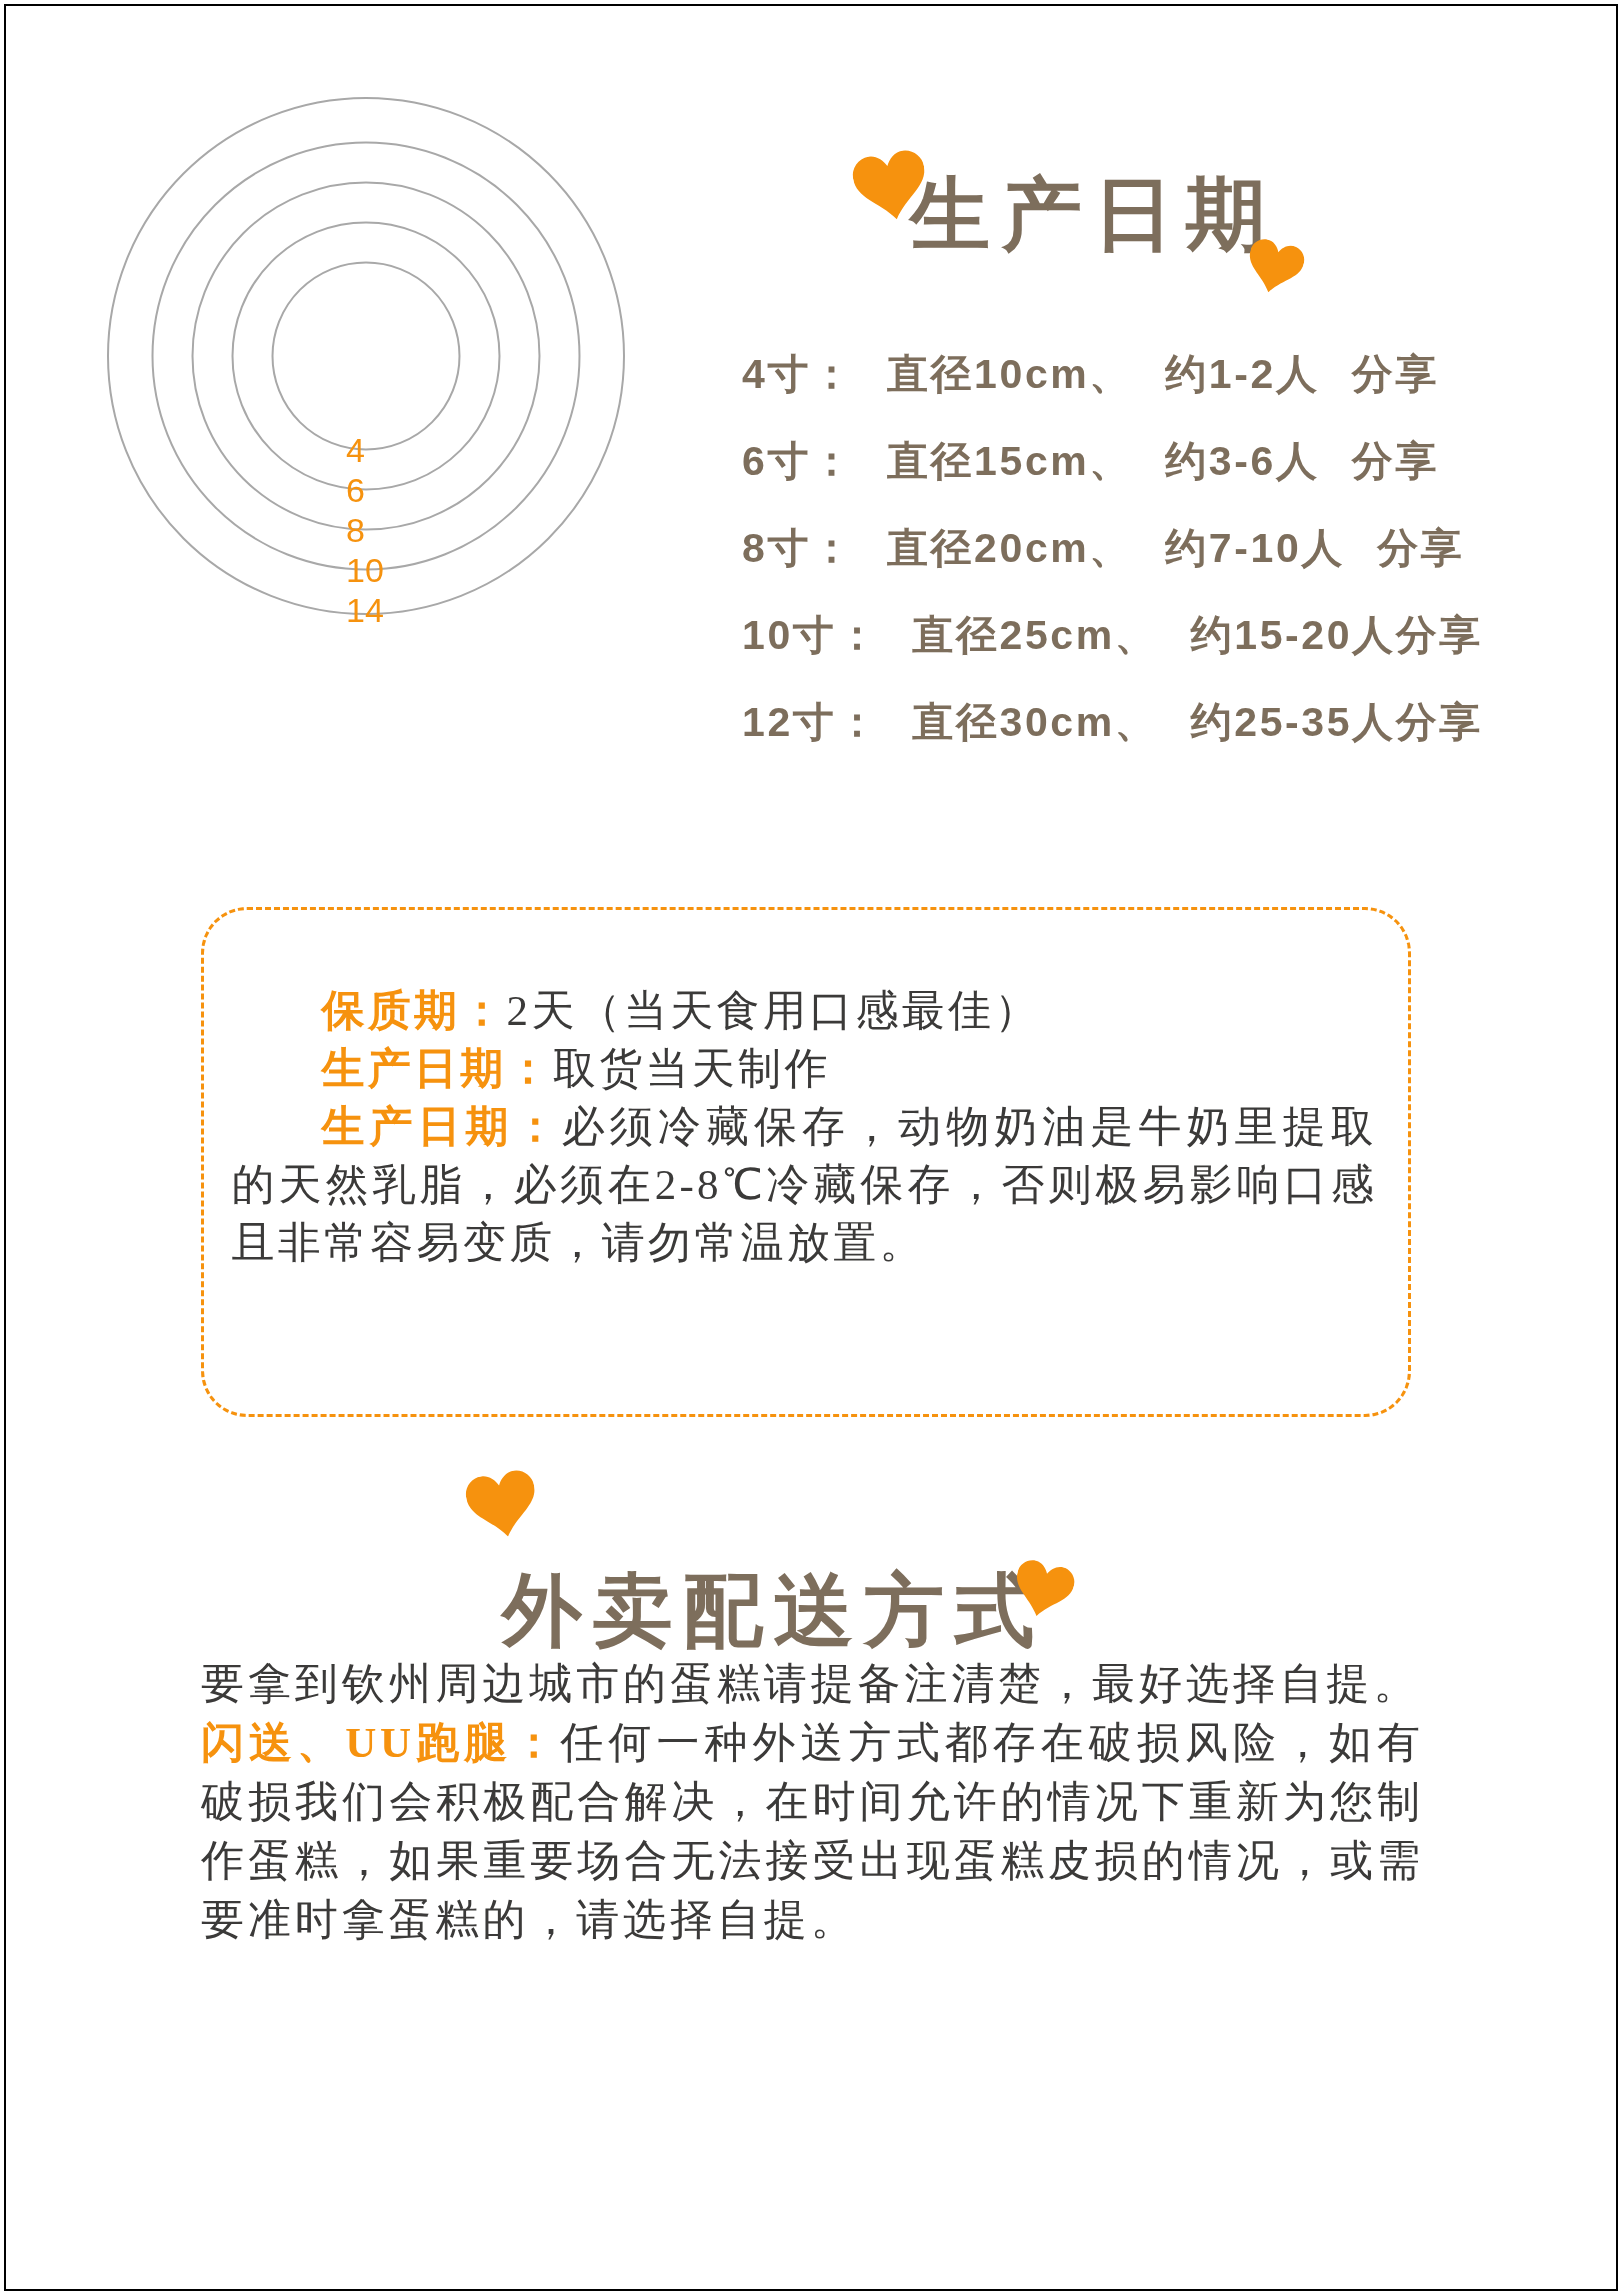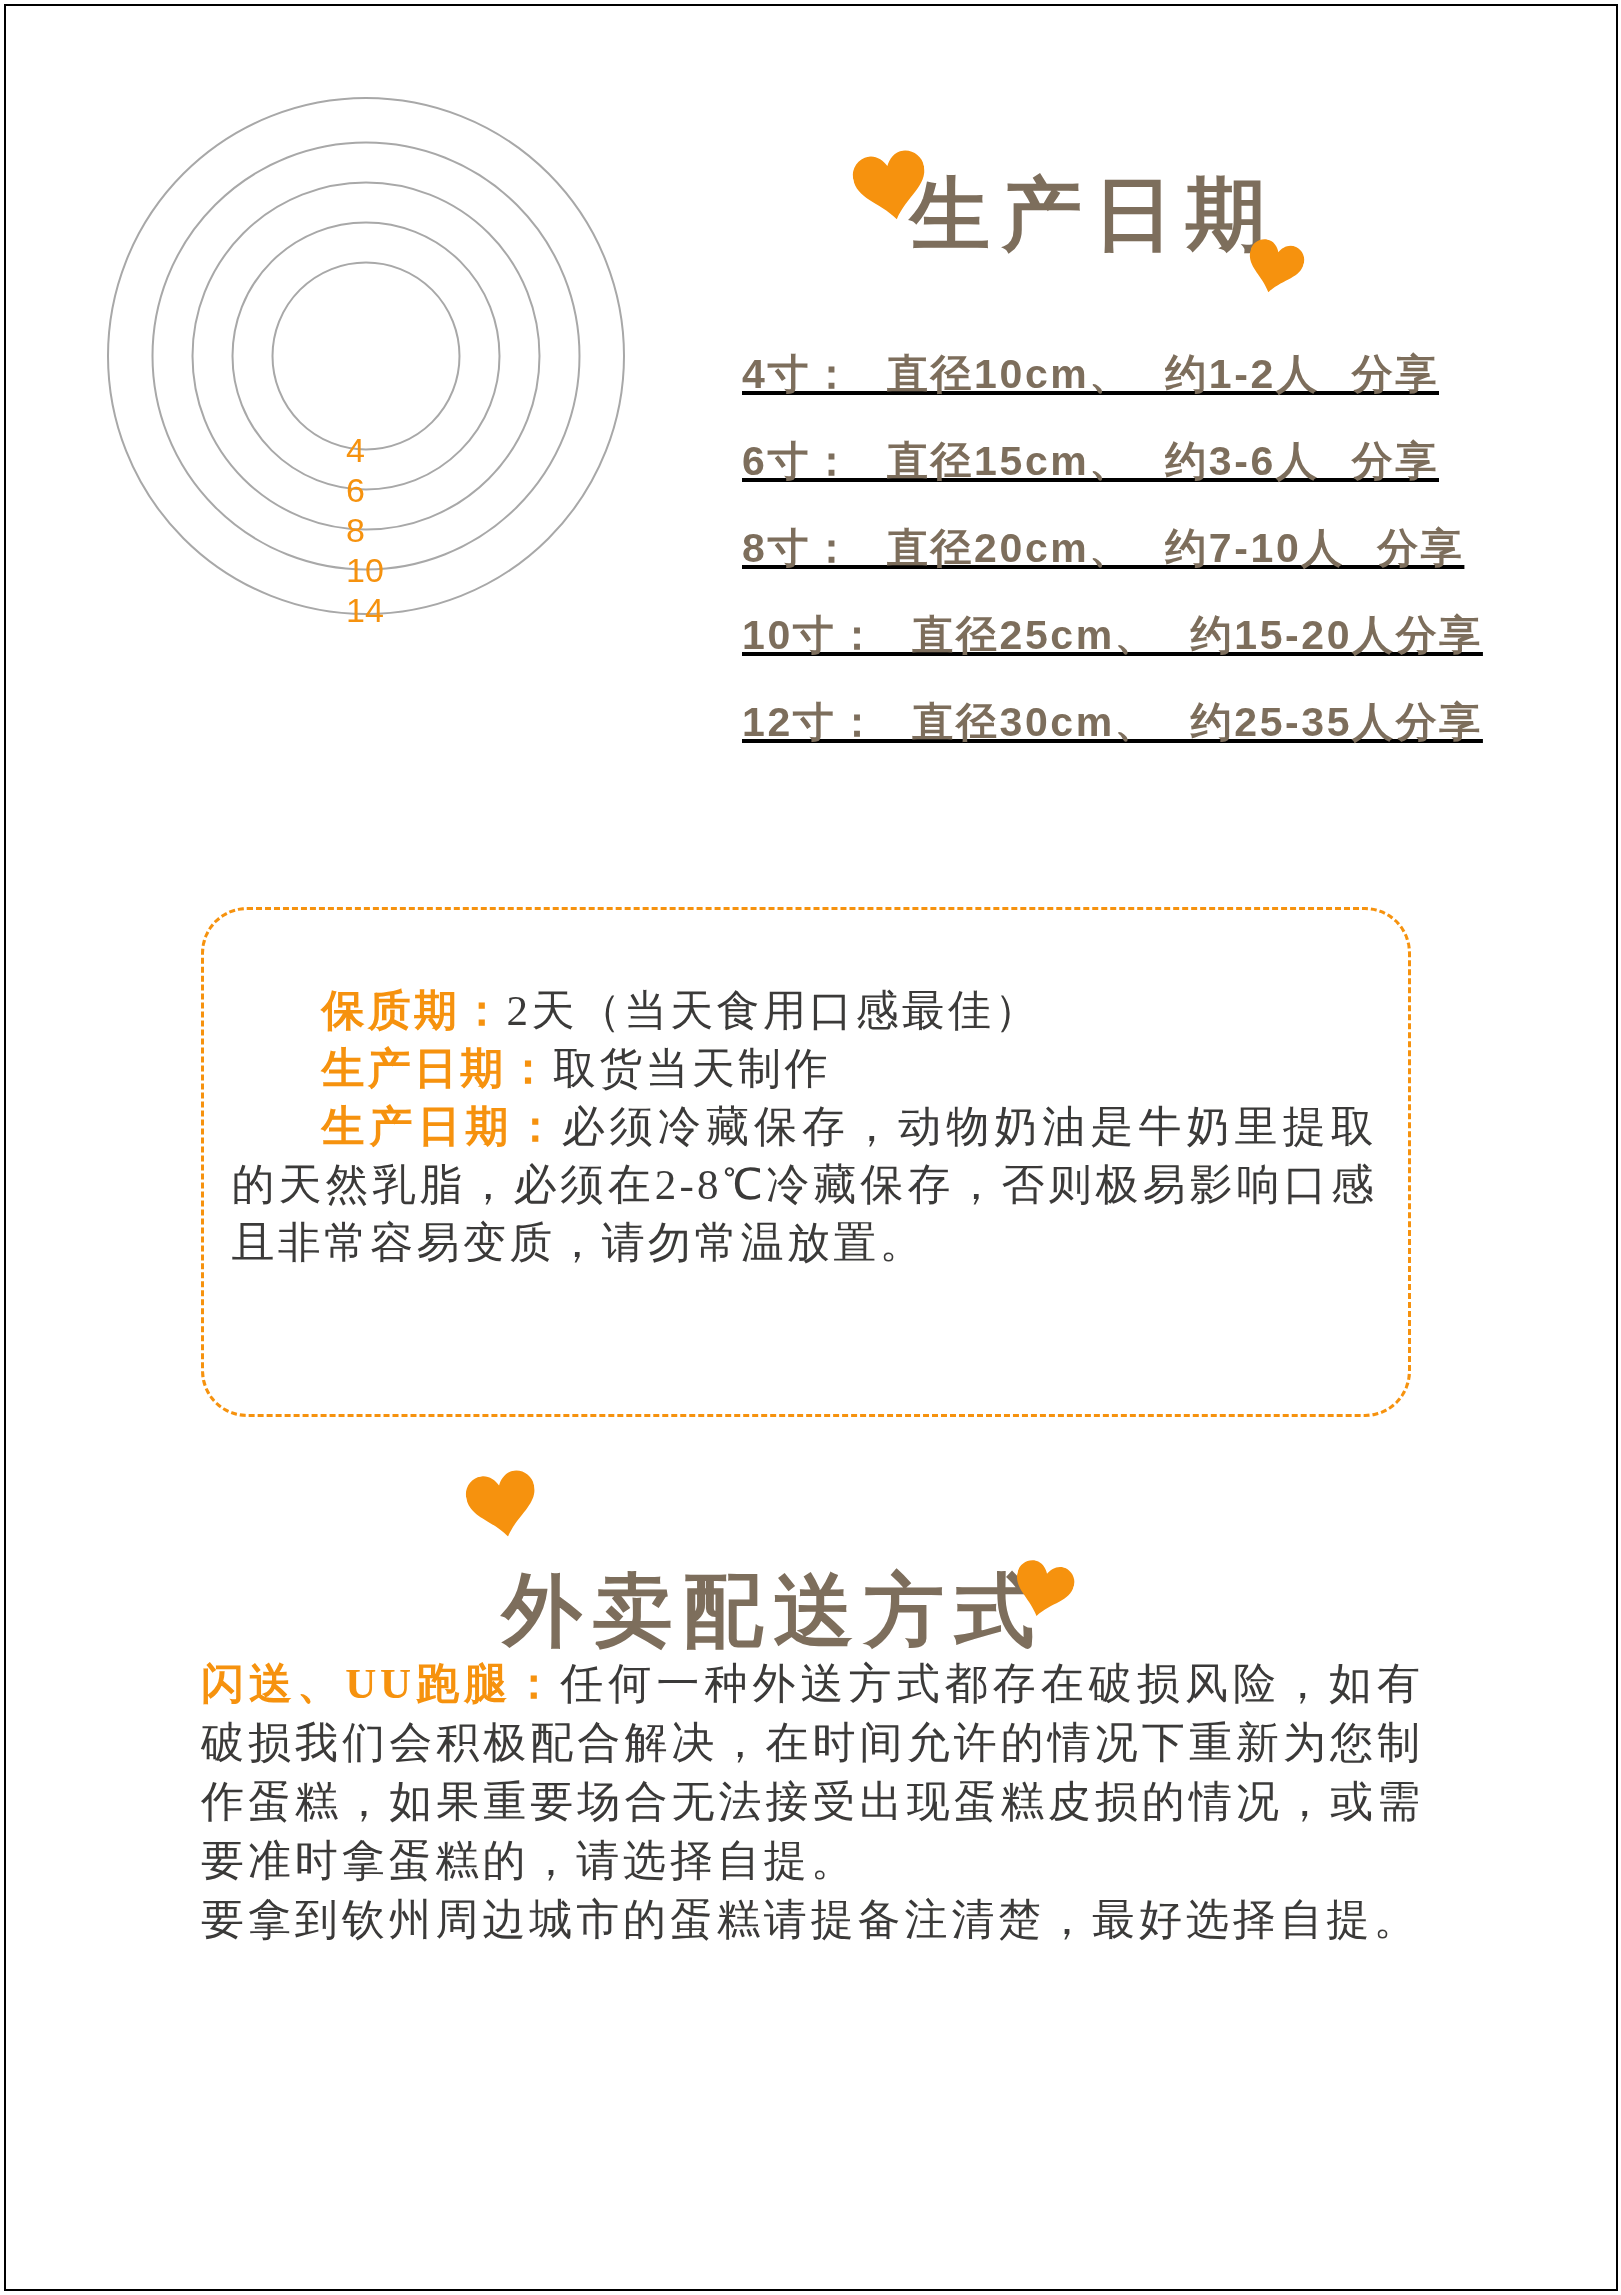--- a/index.html
+++ b/index.html
@@ -66,21 +66,20 @@
   .h1a { left: 855px; top: 153px;  width: 72px; height: 67px; transform: rotate(-10deg); }
   .h1b { left: 1247px; top: 242px;  width: 55px;  height: 51px;  transform: rotate(14deg); }
   .h2a { left: 468px;  top: 1473px; width: 69px; height: 64px;  transform: rotate(-10deg); }
   .h2b { left: 1014px; top: 1563px; width: 58px;  height: 54px;  transform: rotate(14deg); }
 
   
   .size-list {
     position: absolute;
     left: 742px;
     top: 331px;
-    text-decoration: underline;
   }
   .size-row {
     height: 87px;
     display: flex;
     align-items: center;
     font-size: 41px;
     font-weight: bold;
     color: var(--brown, #7D6E5C);
     letter-spacing: 2.6px;
     word-spacing: 18.3px;
@@ -182,17 +181,17 @@
       </svg>
   </span>
   <div class="title title2">外卖配送方式</div>
   <span class="heart h2b">
     <svg viewBox="0 0 32 29.6">
         <path fill="currentColor" d="M23.6,0c-3.4,0-6.3,2.7-7.6,5.6C14.7,2.7,11.8,0,8.4,0C3.8,0,0,3.8,0,8.4c0,9.4,9.5,11.9,16,21.2c6.1-9.3,16-12.2,16-21.2C32,3.8,28.2,0,23.6,0z"></path>
       </svg>
   </span>
 
   <div class="delivery-text">
+    <p class="body-par">要拿到钦州周边城市的蛋糕请提备注清楚，最好选择自提。</p>
     <p class="body-par"><span class="par-label">闪送、UU跑腿：</span><span>任何一种外送方式都存在破损风险，如有破损我们会积极配合解决，在时间允许的情况下重新为您制作蛋糕，如果重要场合无法接受出现蛋糕皮损的情况，或需要准时拿蛋糕的，请选择自提。</span></p>
-    <p class="body-par">要拿到钦州周边城市的蛋糕请提备注清楚，最好选择自提。</p>
   </div>
 </div>
 
 
 </body></html>

